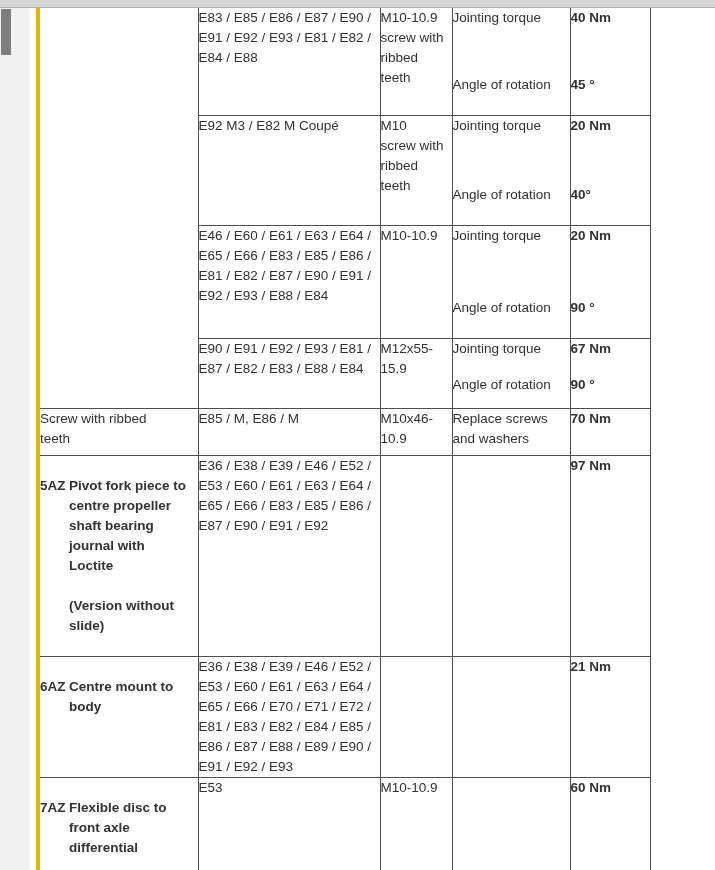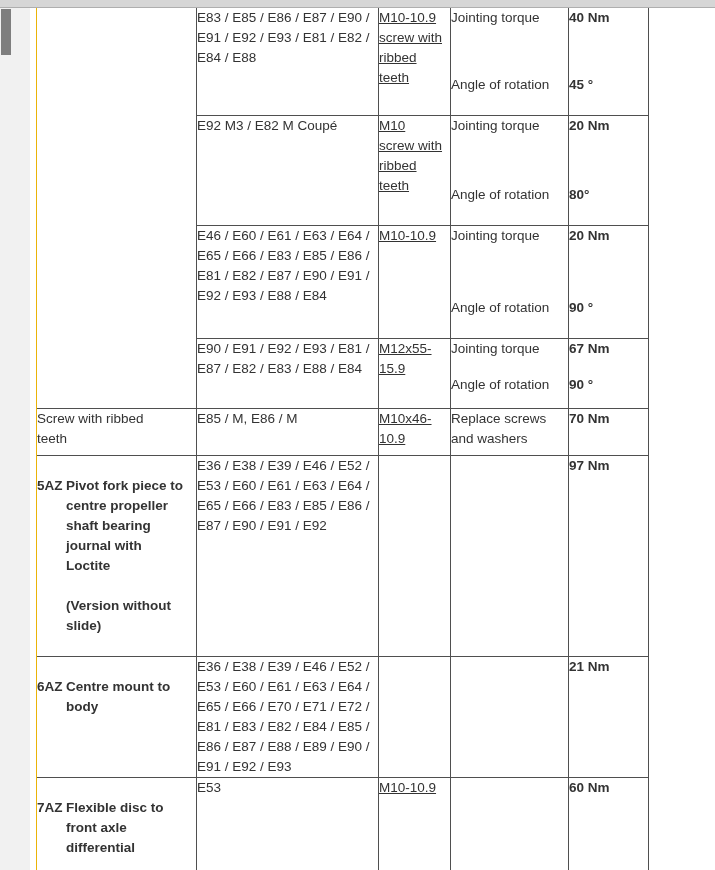--- a/index.html
+++ b/index.html
@@ -14,28 +14,28 @@
   .thumb  { position:absolute; left:1px; top:9px; width:10px; height:46px;
             background:#7e7e7e; z-index:7; }
 
   .content { position:absolute; left:30px; top:8px; width:685px; height:862px;
              overflow:hidden; background:#fff; }
 
   table.tis { border-collapse:collapse; table-layout:fixed; width:612px;
               margin-left:6px; font-size:13.5px; line-height:20px; color:#333; }
   .tis td { border-right:1px solid #4f4f4f; vertical-align:top;
             white-space:pre-line; overflow:hidden; padding:0; }
-  .bl { border-left:1px solid #eab308; }
+  .bl { border-left:4px solid #eab308; }
   .bt { border-top:1px solid #4f4f4f; }
   .vmid { vertical-align:middle; }
   .vtop { vertical-align:top; }
 
   .c1 { padding:4px 4px 2px 6px; }
   .c2 { padding:3px 2px 2px 4px; }
-  .c3 { padding:3px 2px 2px 3px;text-decoration:underline; }
+  .c3 { padding:3px 2px 2px 3px; }
   .c4 { padding:2px 2px 2px 3px; }
   .c5 { padding:2px 2px 2px 4px;font-weight:bold; }
   .flush { padding-top:0; }
   .padtight { padding-top:1px; }
 
   .c1flex { display:flex;font-weight:bold; }
   .rid { width:29px; flex:0 0 29px; }
   .rdesc { flex:1; white-space:pre-line; }
 </style>
 </head>
@@ -79,21 +79,21 @@
           <td class="c2 vmid bt" rowspan="2">E92 M3 / E82 M Coupé</td>
           <td class="c3 vtop bt" rowspan="2">M10
 screw with
 ribbed
 teeth</td>
           <td class="c4 vmid bt">Jointing torque</td>
           <td class="c5 vmid bt">20 Nm</td>
         </tr>
         <tr style="height:40px">
           <td class="c4 vmid">Angle of rotation</td>
-          <td class="c5 vmid">80°</td>
+          <td class="c5 vmid">40°</td>
         </tr>
 
         <tr style="height:73px">
           <td class="c2 vmid bt" rowspan="2">E46 / E60 / E61 / E63 / E64 /
 E65 / E66 / E83 / E85 / E86 /
 E81 / E82 / E87 / E90 / E91 /
 E92 / E93 / E88 / E84</td>
           <td class="c3 vmid bt" rowspan="2">M10-10.9</td>
           <td class="c4 vmid bt">Jointing torque</td>
           <td class="c5 vmid bt">20 Nm</td>

